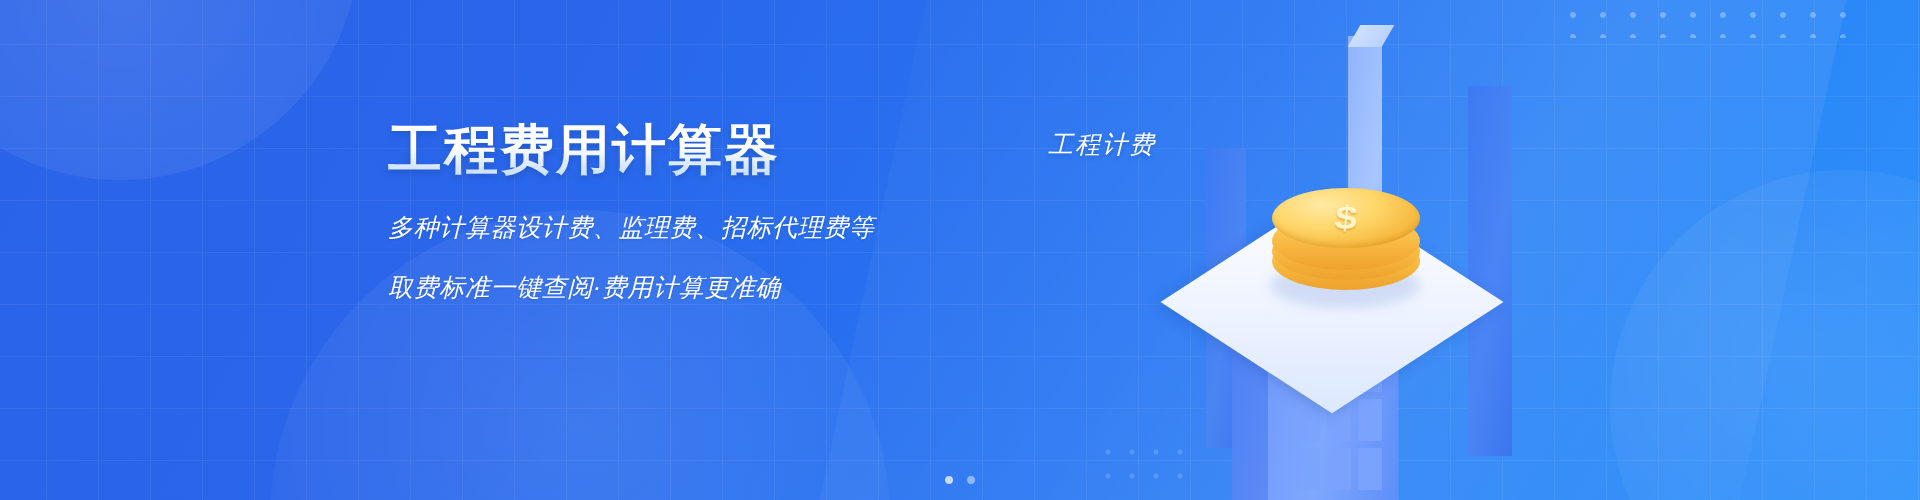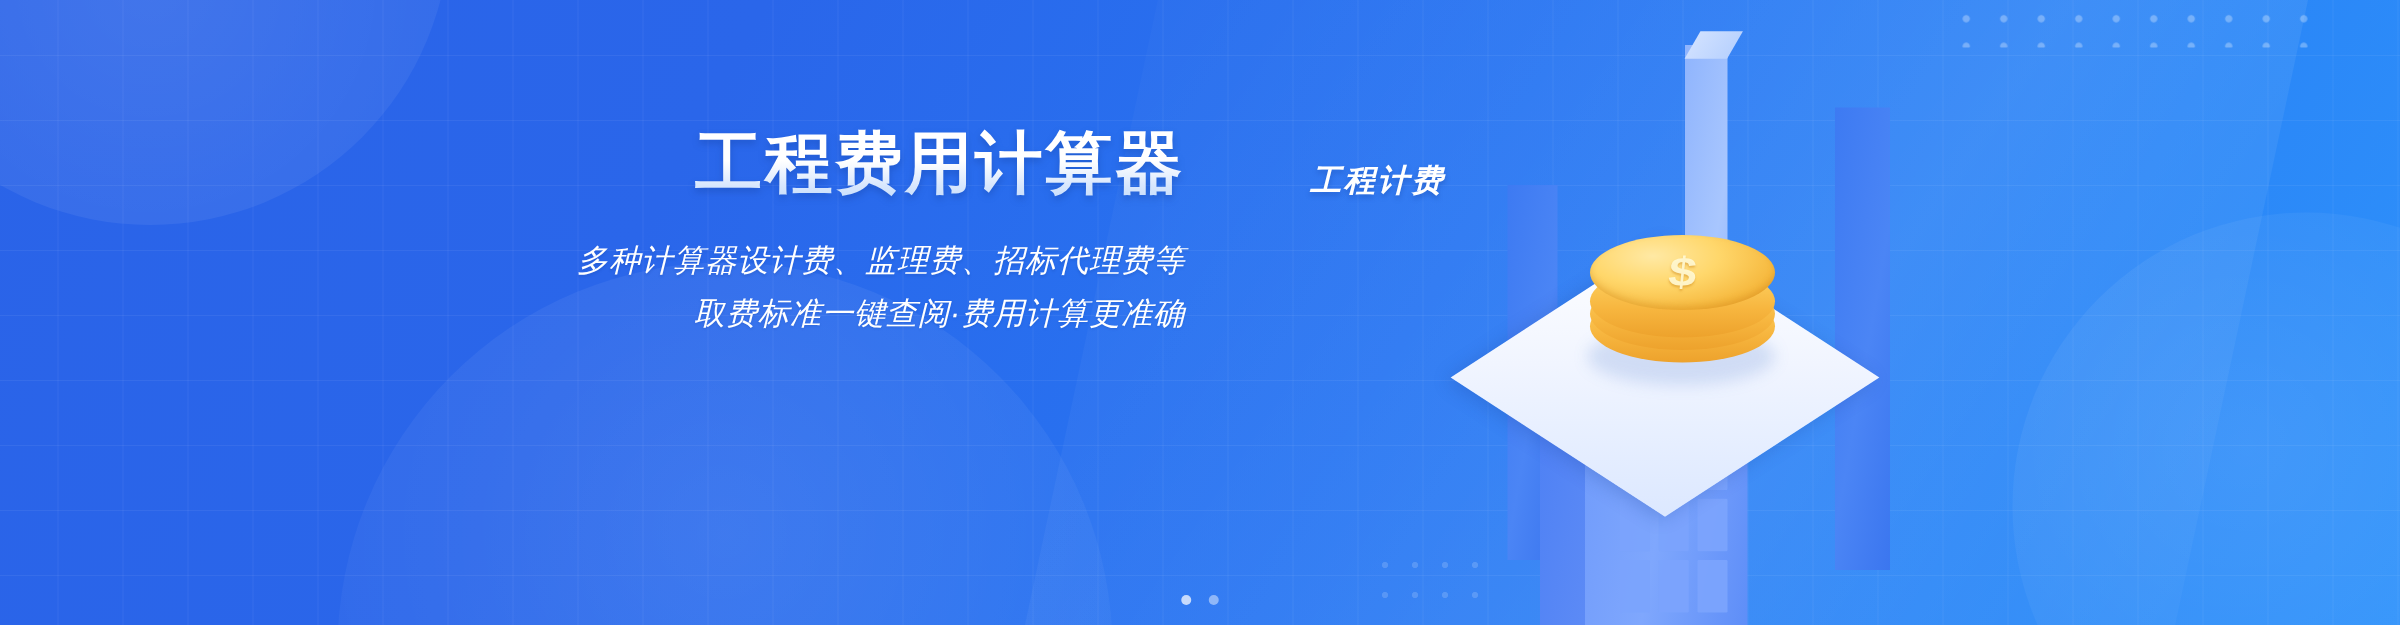--- a/index.html
+++ b/index.html
@@ -64,23 +64,22 @@
     position:absolute;
     left:1096px; bottom:10px;
     width:96px; height:50px;
     background-image:radial-gradient(circle, rgba(255,255,255,.16) 2.2px, rgba(255,255,255,0) 2.8px);
     background-size:24px 24px;
   }
 
   
   .copy {
     position:absolute;
-    left:388px; top:100px;
+    left:388px; top:118px;
     width:560px;
-    text-align:right;
   }
   .headline {
     font-size:54px;
     font-weight:bold;
     line-height:62px;
     letter-spacing:2px;
     background:linear-gradient(180deg,#ffffff 0%,#ffffff 46%,#d8e7fd 78%,#c3dcfb 100%);
     -webkit-background-clip:text;
     background-clip:text;
     color:transparent;
@@ -190,21 +189,21 @@
     font-size:40px; font-weight:bold;
     color:rgba(255,248,210,.92);
     text-shadow:0 2px 2px rgba(205,130,22,.45);
     transform:skewX(-6deg) scaleY(.82);
   }
 
   .art-label {
     position:absolute;
     left:-32px; top:128px;
     font-size:25px;
-    font-weight:bold;
+    font-weight:normal;
     font-style:italic;
     color:#ffffff;
     letter-spacing:2px;
     white-space:nowrap;
     text-shadow:0 2px 4px rgba(19,59,150,.35);
   }
 
   
   .dots {
     position:absolute;
@@ -262,21 +261,21 @@
       <div class="coin-top"></div>
       <div class="coin-dollar">$</div>
     </div>
 
     <div class="art-label">工程计费</div>
   </div>
 
   <div class="copy">
     <div class="headline">工程费用计算器</div>
     <div class="subline">多种计算器设计费、监理费、招标代理费等</div>
-    <div class="subline" style="margin-top:0">取费标准一键查阅·费用计算更准确</div>
+    <div class="subline" style="margin-top:18px">取费标准一键查阅·费用计算更准确</div>
   </div>
 
   <div class="dots">
     <div class="dot active"></div>
     <div class="dot"></div>
   </div>
 
 </div>
 
 </body></html>

